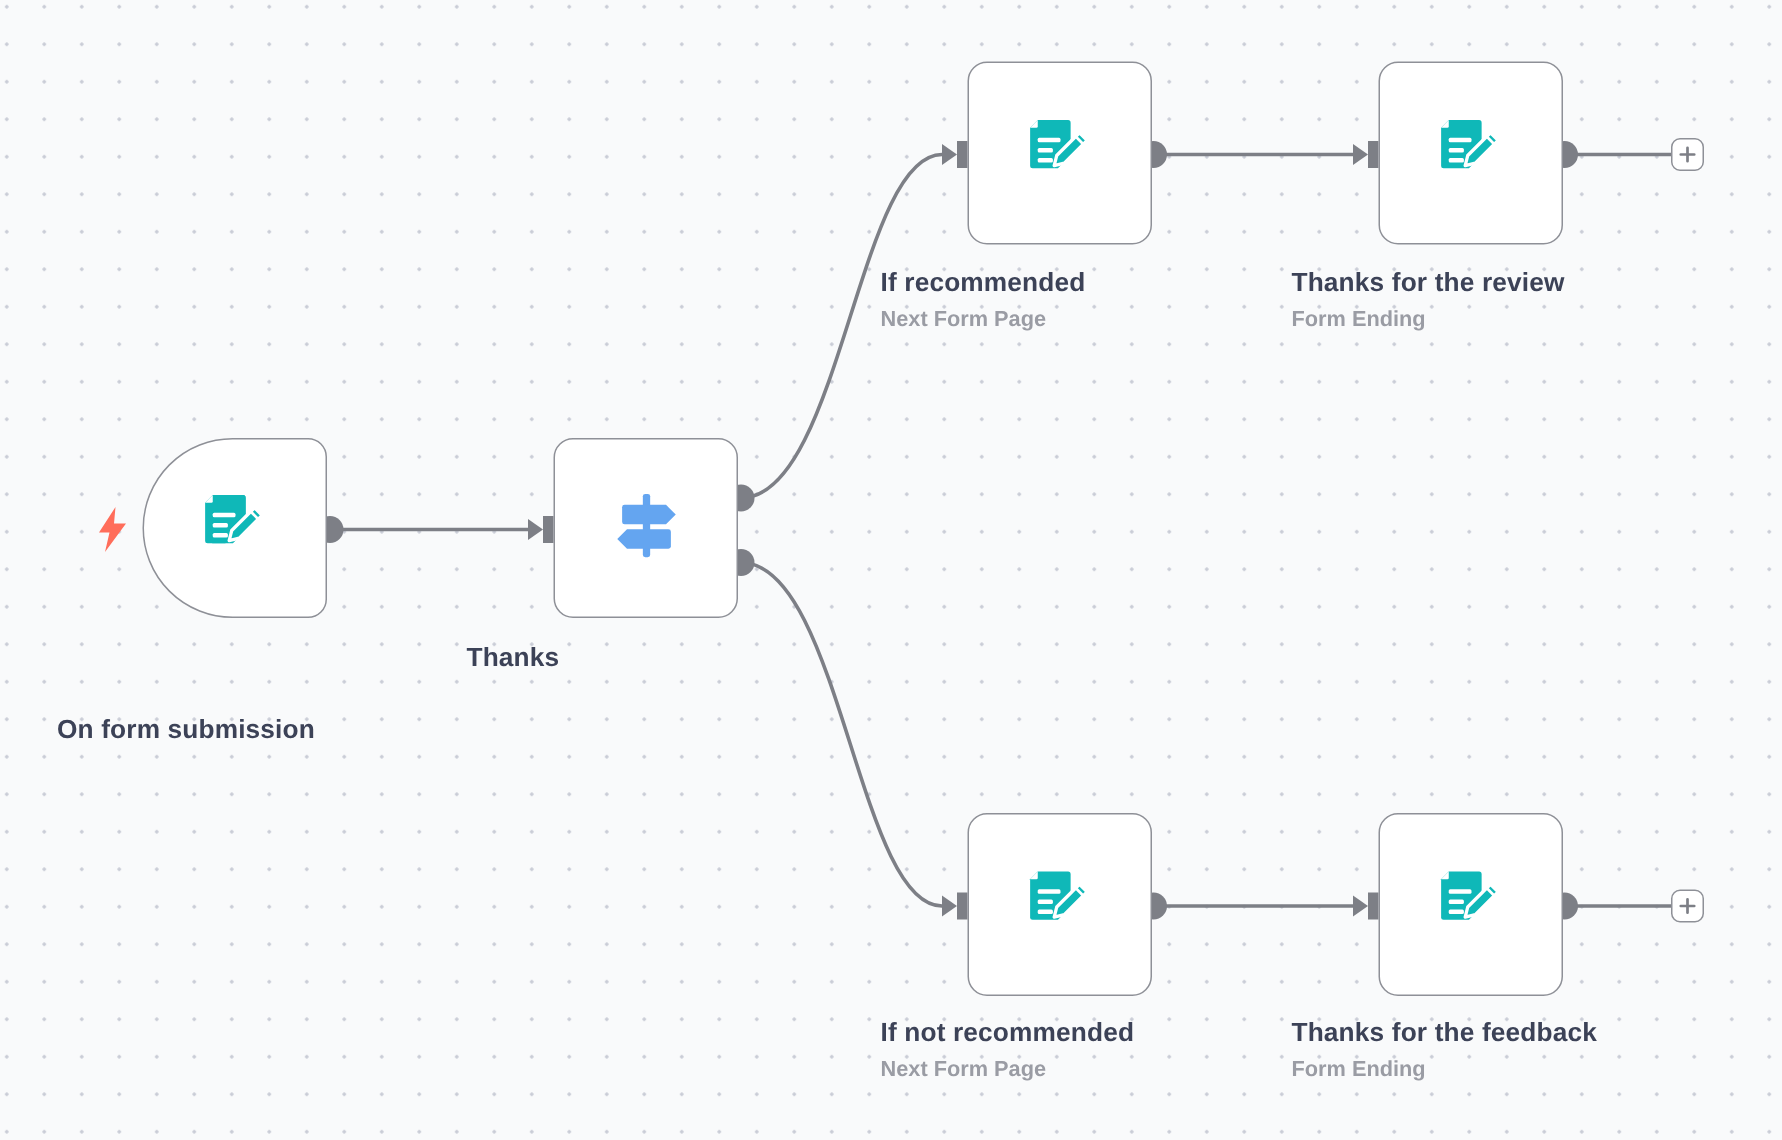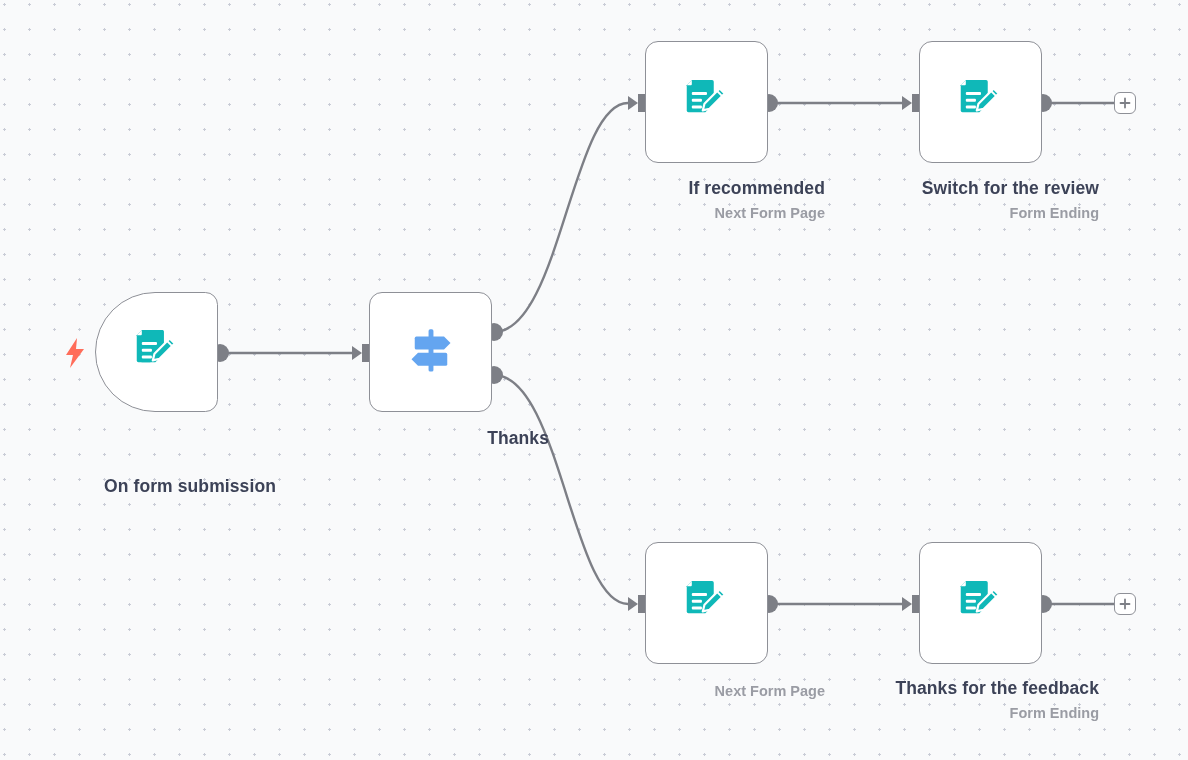--- a/index.html
+++ b/index.html
@@ -49,21 +49,21 @@
     width: 54px;
     height: 54px;
     display: block;
   }
   .node-icon.switch-icon {
     width: 52px;
     height: 52px;
   }
   .label-block {
     position: absolute;
-    text-align: right;
+    text-align: left;
     z-index: 4;
     white-space: nowrap;
   }
   .label-title {
     font-size: 17.5px;
     font-weight: bold;
     color: #3c4257;
     letter-spacing: 0.1px;
     line-height: 22px;
   }
@@ -200,36 +200,37 @@
       <path d="M14 6 L8 12 v30 a2 2 0 0 0 2 2 h20 l10 -10 V8 a2 2 0 0 0 -2 -2 z" fill="#0fb8b8"></path>
       <path d="M14 6 L8 12 h5 a1 1 0 0 0 1 -1 z" fill="#ffffff"></path>
       <rect x="14" y="20" width="18" height="3.6" rx="1.2" fill="#ffffff"></rect>
       <rect x="14" y="28" width="12" height="3.6" rx="1.2" fill="#ffffff"></rect>
       <rect x="14" y="36" width="12" height="3.6" rx="1.2" fill="#ffffff"></rect>
       <path d="M47 16 l6 6 -18 18 -8 2 2 -8 z" fill="#0fb8b8" stroke="#ffffff" stroke-width="2.6" stroke-linejoin="round"></path>
       <path d="M44 19 l6 6" stroke="#ffffff" stroke-width="2.2"></path>
     </svg>
   </div>
   <div class="label-block" style="left:861px; top:177px; width:238px;">
-    <div class="label-title">Switch for the review</div>
+    <div class="label-title">Thanks for the review</div>
     <div class="label-sub">Form Ending</div>
   </div>
 
   <div class="node" style="left:645px; top:542px; width:123px; height:122px;">
     <svg class="node-icon" viewBox="0 0 64 64">
       <path d="M14 6 L8 12 v30 a2 2 0 0 0 2 2 h20 l10 -10 V8 a2 2 0 0 0 -2 -2 z" fill="#0fb8b8"></path>
       <path d="M14 6 L8 12 h5 a1 1 0 0 0 1 -1 z" fill="#ffffff"></path>
       <rect x="14" y="20" width="18" height="3.6" rx="1.2" fill="#ffffff"></rect>
       <rect x="14" y="28" width="12" height="3.6" rx="1.2" fill="#ffffff"></rect>
       <rect x="14" y="36" width="12" height="3.6" rx="1.2" fill="#ffffff"></rect>
       <path d="M47 16 l6 6 -18 18 -8 2 2 -8 z" fill="#0fb8b8" stroke="#ffffff" stroke-width="2.6" stroke-linejoin="round"></path>
       <path d="M44 19 l6 6" stroke="#ffffff" stroke-width="2.2"></path>
     </svg>
   </div>
   <div class="label-block" style="left:587px; top:677px; width:238px;">
+    <div class="label-title">If not recommended</div>
     <div class="label-sub">Next Form Page</div>
   </div>
 
   <div class="node" style="left:919px; top:542px; width:123px; height:122px;">
     <svg class="node-icon" viewBox="0 0 64 64">
       <path d="M14 6 L8 12 v30 a2 2 0 0 0 2 2 h20 l10 -10 V8 a2 2 0 0 0 -2 -2 z" fill="#0fb8b8"></path>
       <path d="M14 6 L8 12 h5 a1 1 0 0 0 1 -1 z" fill="#ffffff"></path>
       <rect x="14" y="20" width="18" height="3.6" rx="1.2" fill="#ffffff"></rect>
       <rect x="14" y="28" width="12" height="3.6" rx="1.2" fill="#ffffff"></rect>
       <rect x="14" y="36" width="12" height="3.6" rx="1.2" fill="#ffffff"></rect>

